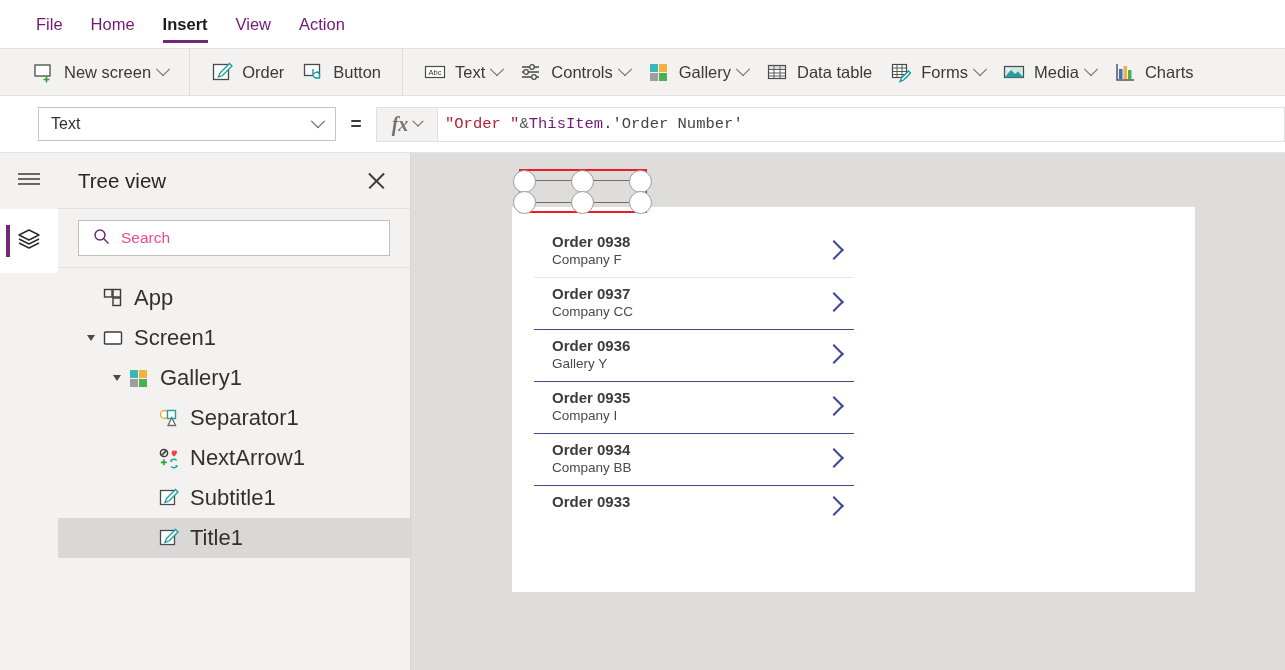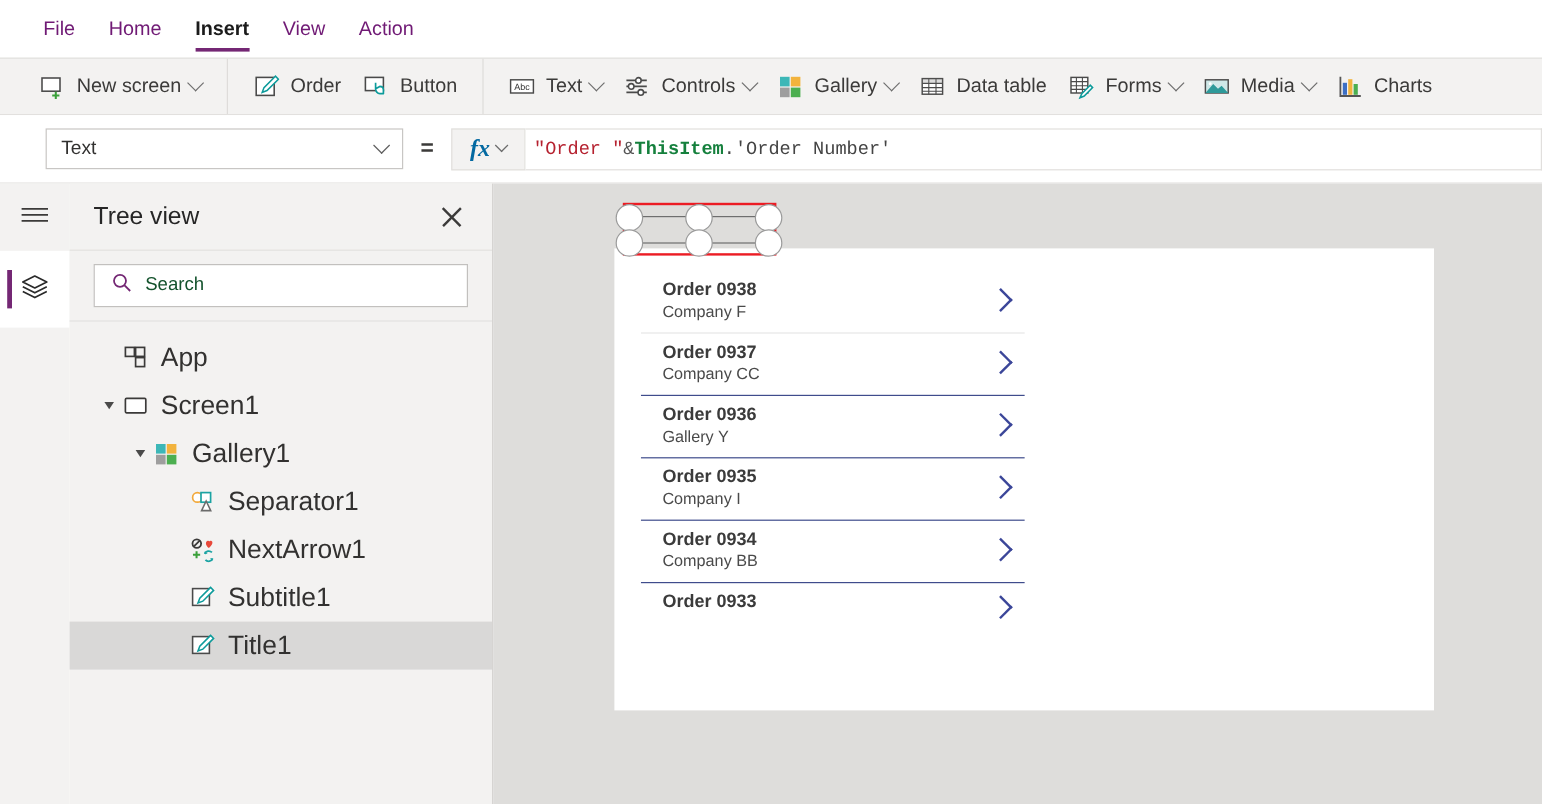--- a/index.html
+++ b/index.html
@@ -122,42 +122,42 @@
     background: #f3f2f1;
     border: 1px solid #e1dfdd;
     box-sizing: border-box;
     display: flex; align-items: center; justify-content: center;
     cursor: pointer;
   }
   .fxbtn .fxglyph {
     font-family: "Liberation Serif", serif;
     font-style: italic;
     font-size: 20px;
-    color: #0369a1;
+    color: #737373;
     font-weight: 600;
   }
   .fxbtn .chev { width: 7px; height: 7px; margin-left: 6px; }
   .finput {
     flex: 1;
     height: 35px;
     border: 1px solid #e1dfdd;
     border-left: none;
     box-sizing: border-box;
     display: flex; align-items: center;
     padding-left: 7px;
     font-family: "Liberation Mono", monospace;
     font-size: 15.5px;
     background: #fff;
     overflow: hidden;
     white-space: nowrap;
     cursor: text;
   }
   .tok-str { color: #b5212f; }
   .tok-op  { color: #555555; }
-  .tok-obj { color: #15803d; font-weight: bold; }
+  .tok-obj { color: #701a75; }
   .tok-id  { color: #444444; }
 
   
   .rail {
     position: absolute; left: 0; top: 153px;
     width: 58px; height: 517px;
     background: #f3f2f1;
     box-sizing: border-box;
   }
   .rail-top {
@@ -227,21 +227,21 @@
     height: 36px;
     background: #ffffff;
     border: 1px solid #c2c0be;
     box-sizing: border-box;
     display: flex; align-items: center;
     padding-left: 14px;
     cursor: text;
   }
   .search-box .stext {
     font-size: 15.5px;
-    color: #14532d;
+    color: #ec4899;
     margin-left: 11px;
   }
 
   .tree-list { padding-top: 10px; }
   .tnode {
     height: 40px;
     display: flex; align-items: center;
     cursor: pointer;
     position: relative;
   }

